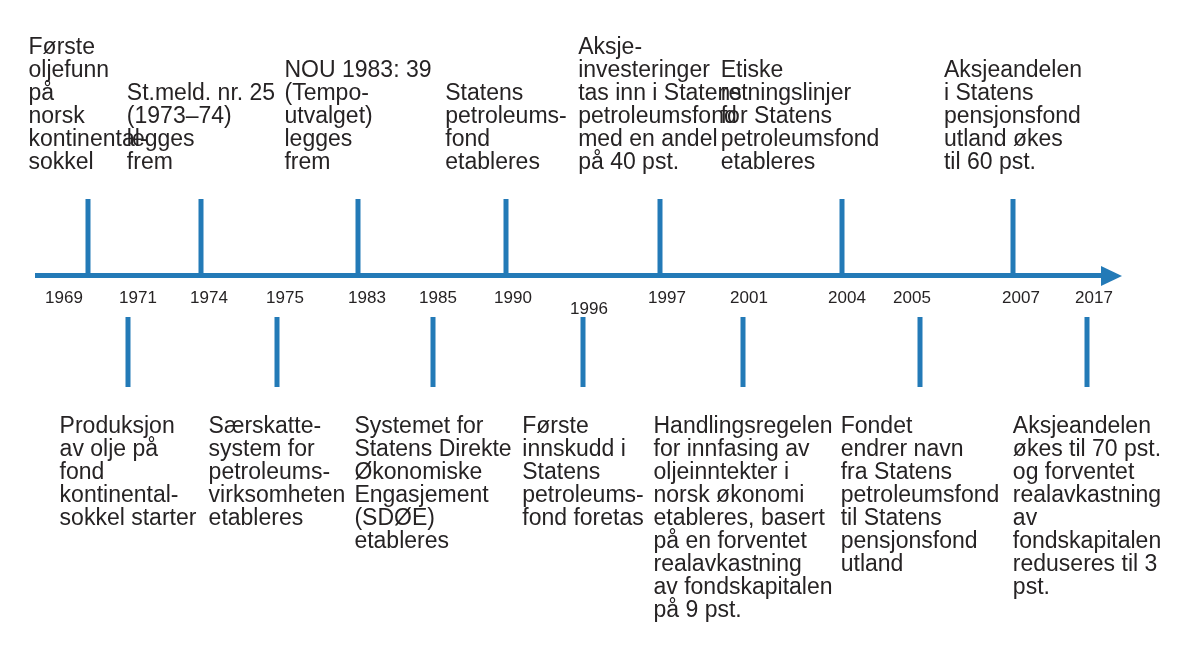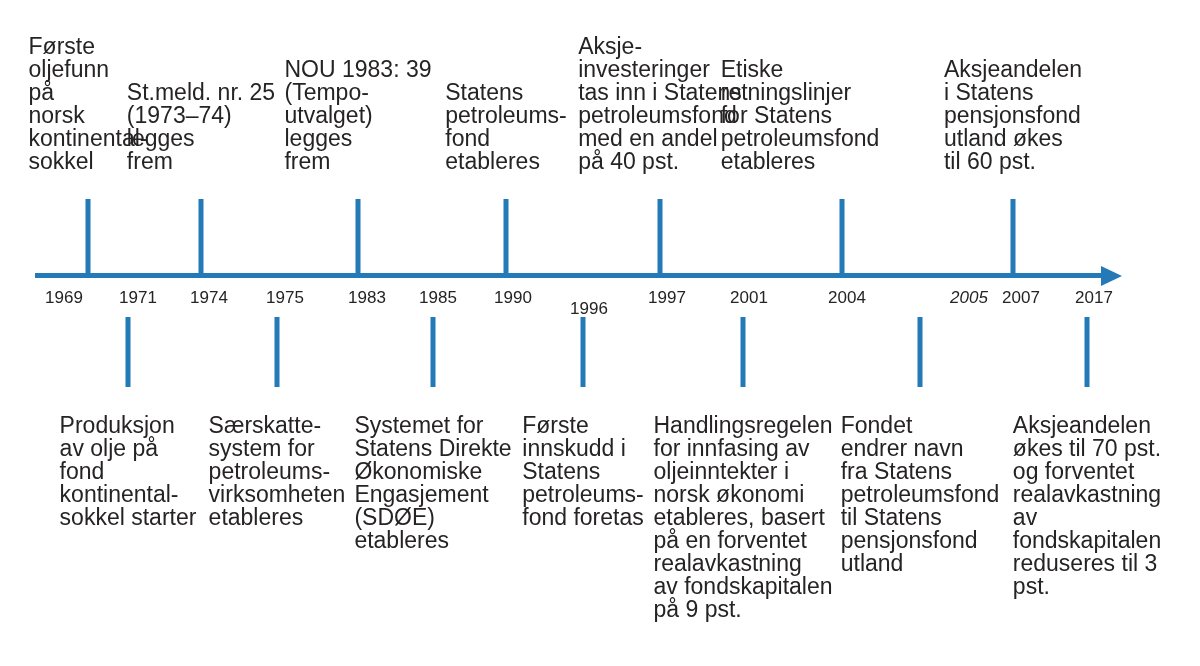--- a/index.html
+++ b/index.html
@@ -144,21 +144,21 @@
 av fondskapitalen
 på 9 pst.</div>
       <div class="tick top" style="left: 842px;"></div>
       <div class="year" style="left: 847px;">2004</div>
       <div class="event-label top" style="left: 800px;">Etiske
 retningslinjer
 for Statens
 petroleumsfond
 etableres</div>
       <div class="tick bottom" style="left: 920px;"></div>
-      <div class="year" style="left: 969px; font-style: italic;">2005</div>
+      <div class="year" style="left: 912px;">2005</div>
       <div class="event-label bottom" style="left: 920px;">Fondet
 endrer navn
 fra Statens
 petroleumsfond
 til Statens
 pensjonsfond
 utland</div>
       <div class="tick top" style="left: 1013px;"></div>
       <div class="year" style="left: 1021px;">2007</div>
       <div class="event-label top" style="left: 1013px;">Aksjeandelen

